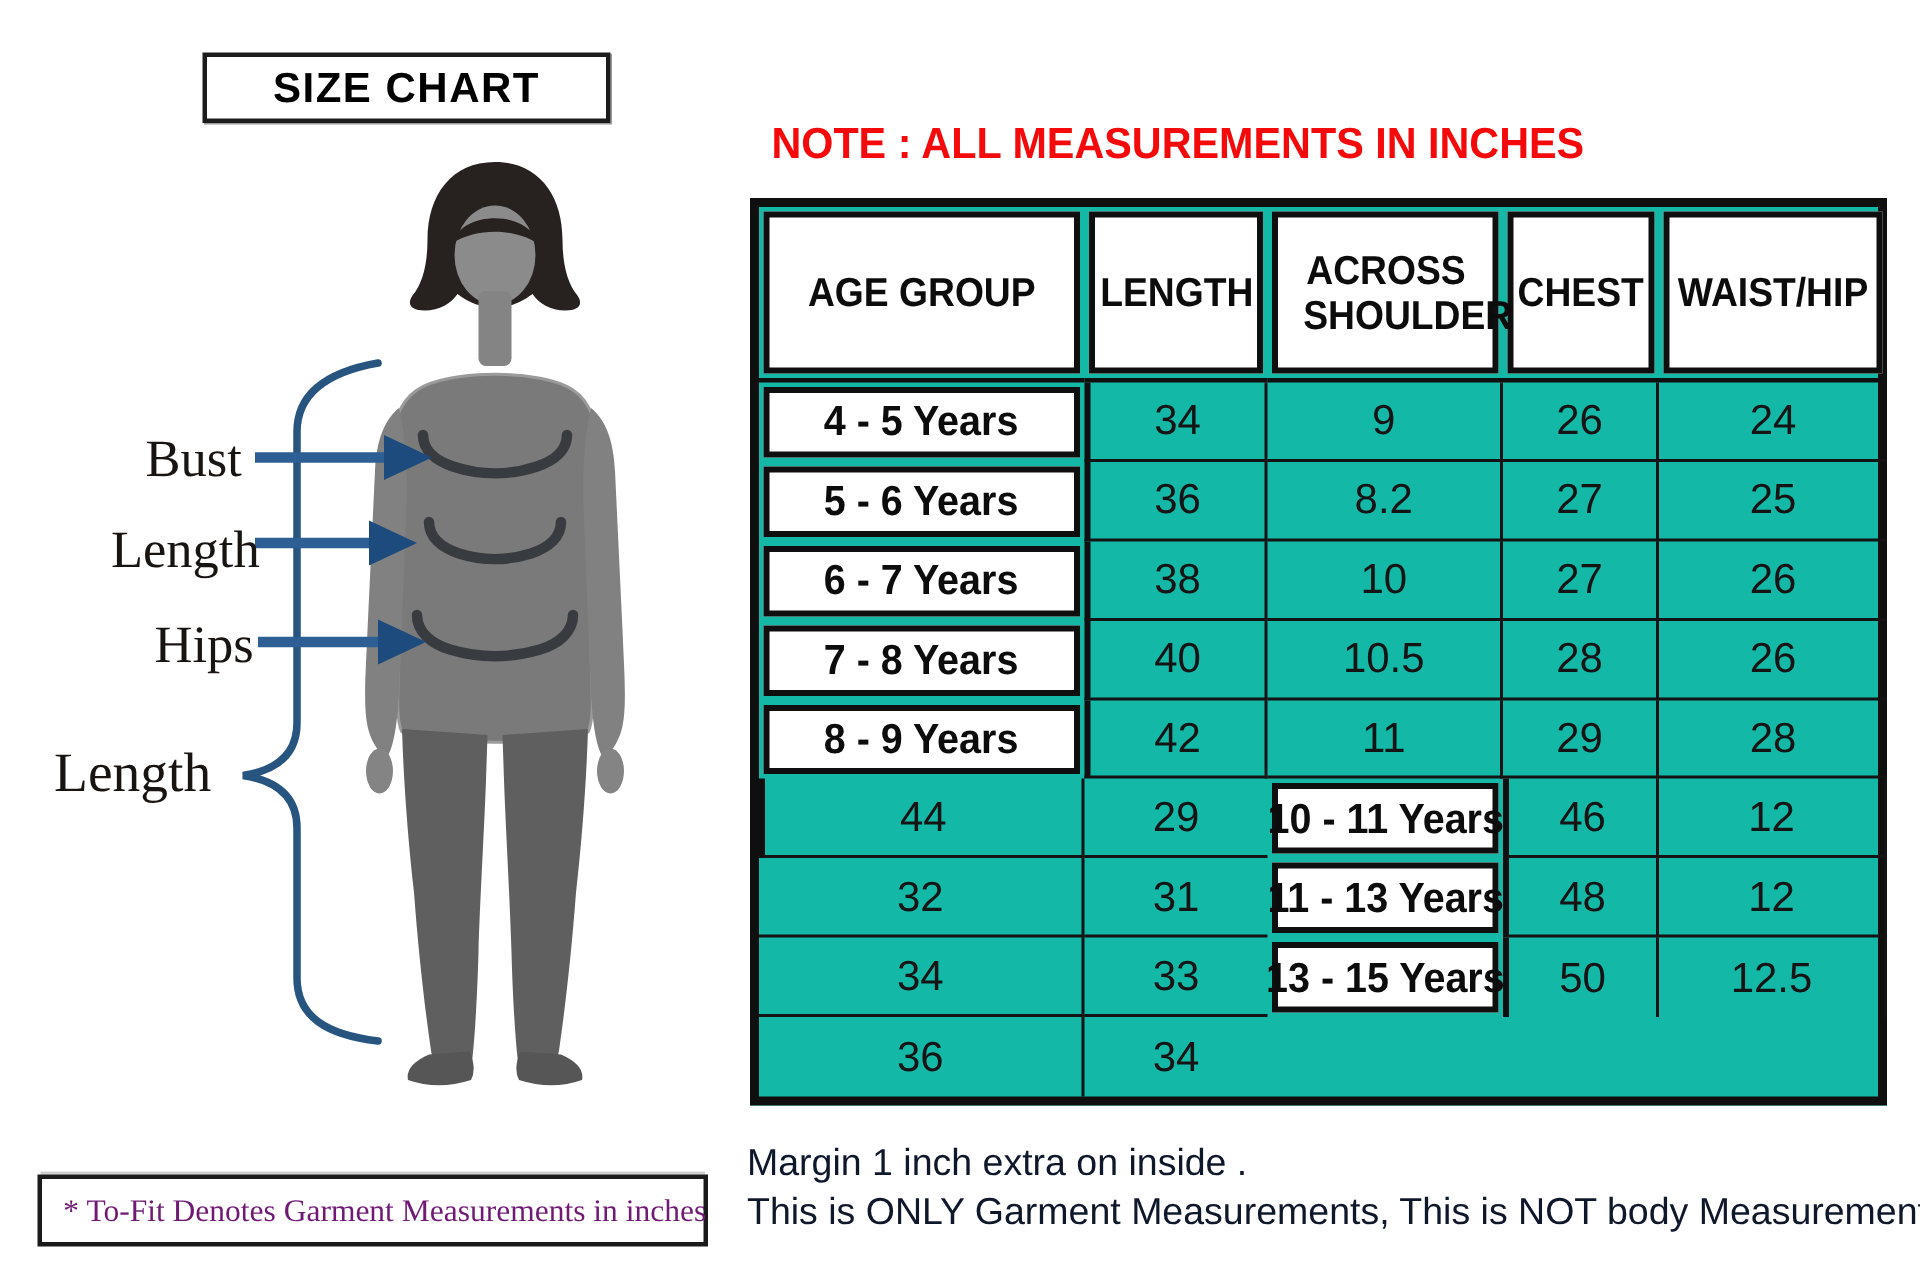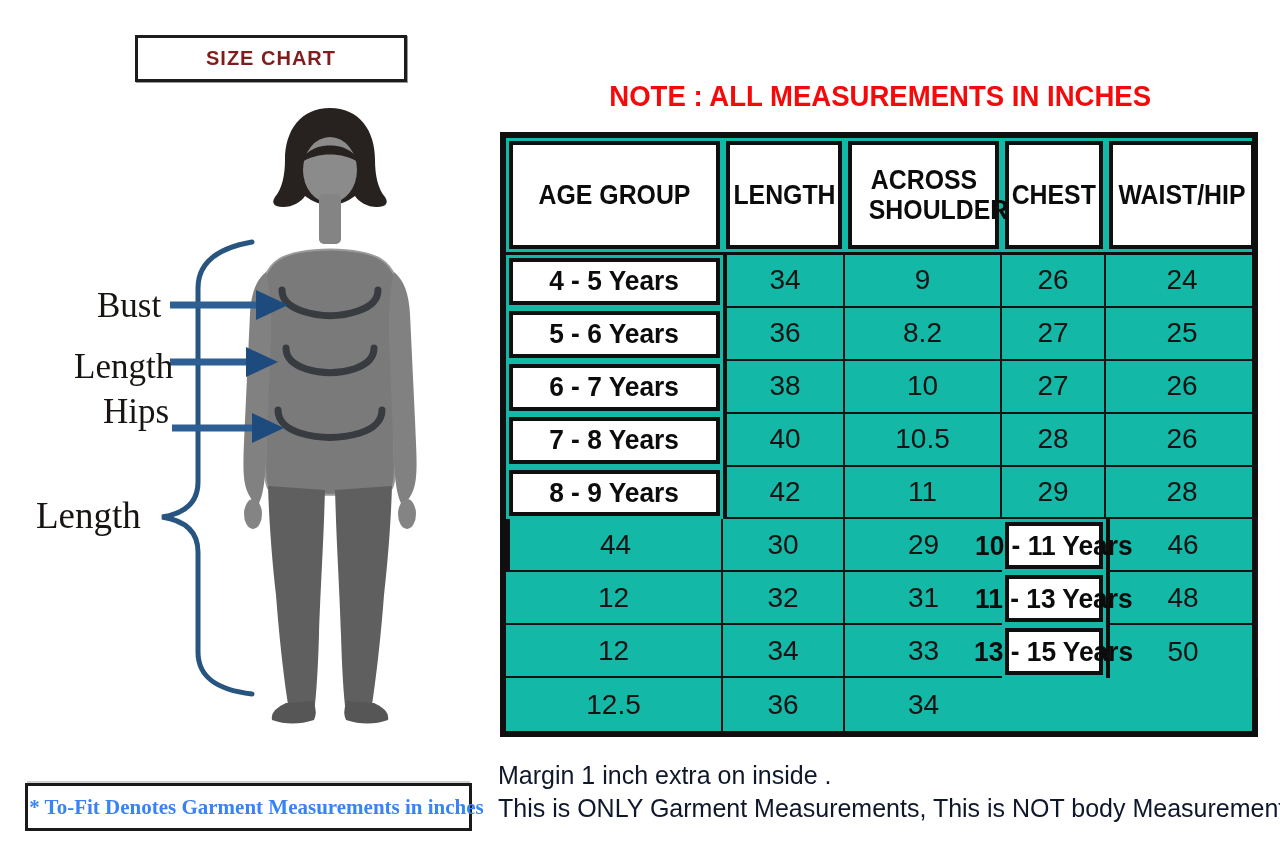--- a/index.html
+++ b/index.html
@@ -8,44 +8,44 @@
     font-family:"Liberation Sans",sans-serif;overflow:hidden;
   }
   
   .title-box{
     position:absolute;left:135px;top:35px;width:272px;height:47px;
     border:3px solid #1c1c1c;box-sizing:border-box;background:#fff;
     display:flex;align-items:center;justify-content:center;
     box-shadow:1px 1px 0 #9a9a9a;
   }
   .title-box span{
-    font-size:20px;font-weight:bold;color:#7f1d1d;letter-spacing:1px;
+    font-size:28px;font-weight:bold;color:#000000;letter-spacing:1px;
   }
   .figure-svg{position:absolute;left:20px;top:90px;width:460px;height:670px;filter:blur(0.4px);}
   .meas-label{
     position:absolute;font-family:"Liberation Serif","DejaVu Serif",serif;
     font-size:35px;font-weight:500;color:#181412;line-height:1;
   }
   .lbl-bust{left:97px;top:288px;}
   .lbl-waist{left:74px;top:349px;}
-  .lbl-hips{left:103px;top:394px;}
+  .lbl-hips{left:103px;top:412px;}
   .lbl-length{left:36px;top:497px;font-size:37px;}
   .footnote-box{
     position:absolute;left:25px;top:783px;width:447px;height:48px;
     border:3px solid #1a1a1a;box-sizing:border-box;background:#fff;
     display:flex;align-items:center;justify-content:center;
     box-shadow:0 -4px 0 -2px #cfcfcf;
   }
   .footnote-box span{
     font-family:"Liberation Serif","DejaVu Serif",serif;
-    font-size:21px;font-weight:700;color:#3b82f6;white-space:nowrap;margin-left:16px;
+    font-size:21px;font-weight:400;color:#701a75;white-space:nowrap;margin-left:16px;
   }
   
   .note-line{
-    position:absolute;left:500px;top:80px;width:760px;text-align:center;
+    position:absolute;left:500px;top:80px;width:760px;text-align:left;
   }
   .note-line span{
     display:inline-block;font-size:29px;font-weight:600;color:#f40a0a;
     transform:scaleX(0.95);transform-origin:center;white-space:nowrap;
   }
   .size-table{
     position:absolute;left:500px;top:132px;width:758px;height:605px;
     border:6px solid #0f0f0f;box-sizing:border-box;background:#14b8a6;
     display:grid;
     grid-template-columns:217px 122px 157px 104px 1fr;
@@ -213,21 +213,20 @@
       <div class="boxin">
         <span class="agetext">8 - 9 Years</span>
       </div>
     </div>
   <div class="cell dcell c-len">42</div>
   <div class="cell dcell">11</div>
   <div class="cell dcell">29</div>
   <div class="cell dcell c-wh">28</div>
 
   <div class="cell dcell c-len">44</div>
-  <div class="cell dcell">30</div>
   <div class="cell dcell c-wh">29</div>
 
   <div class="cell boxed">
       <div class="boxin">
         <span class="agetext">10 - 11 Years</span>
       </div>
     </div>
   <div class="cell dcell c-len">46</div>
   <div class="cell dcell">12</div>
   <div class="cell dcell">32</div>

